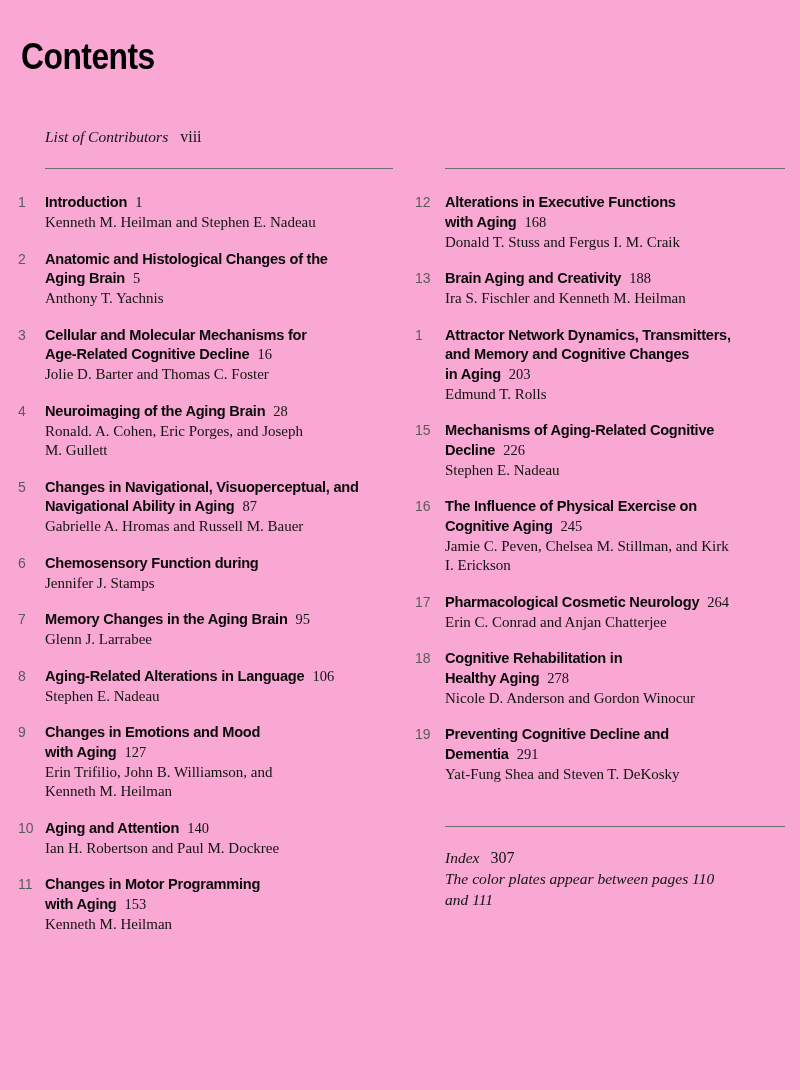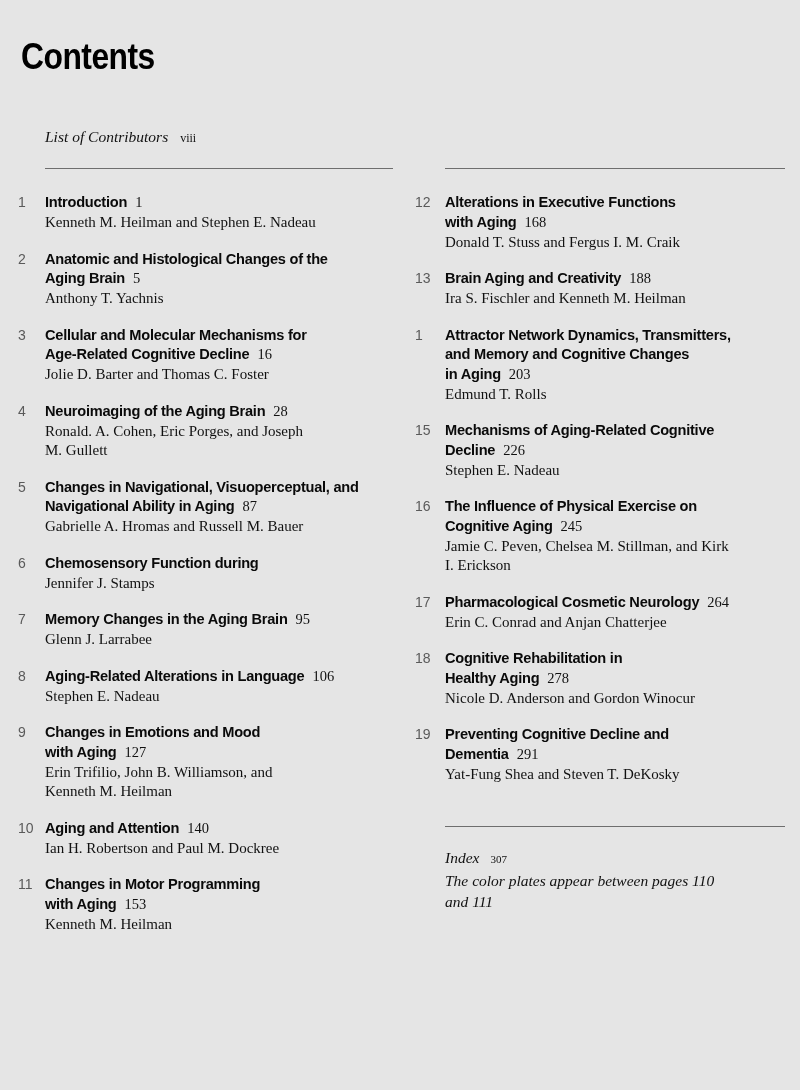--- a/index.html
+++ b/index.html
@@ -11,21 +11,21 @@
     width: 800px;
     height: 1090px;
     position: relative;
     font-family: "Liberation Sans", sans-serif;
     -webkit-font-smoothing: antialiased;
   }
 
   .page {
     position: absolute;
     inset: 0;
-    background: #e5e5e5;
+    background: #f9a8d4;
   }
 
   
   .contents-heading {
     position: absolute;
     left: 21px;
     top: 38px;
     font-family: "Liberation Sans", sans-serif;
     font-weight: bold;
     font-size: 37px;
@@ -45,21 +45,21 @@
     font-size: 15.5px;
     color: #111111;
     white-space: nowrap;
   }
   .contributors-line .label {
     font-style: italic;
   }
   .contributors-line .page-no {
     font-style: normal;
     margin-left: 12px;
-    font-size: 12px;
+    font-size: 16px;
   }
 
   
   .column {
     position: absolute;
     top: 168px;
   }
   .column.left  { left: 45px;  width: 348px; }
   .column.right { left: 445px; width: 340px; }
 
@@ -132,21 +132,21 @@
     font-family: "Liberation Serif", serif;
     font-style: italic;
     font-size: 15.5px;
     line-height: 21px;
     color: #111111;
   }
   .footer-text .fline { display: block; }
   .footer-text .index-page {
     font-style: normal;
     margin-left: 11px;
-    font-size: 11px;
+    font-size: 16px;
     text-align: right;
   }
 </style>
 </head>
 <body>
 
 <div class="page">
 
   <div class="contents-heading">Contents</div>
 

